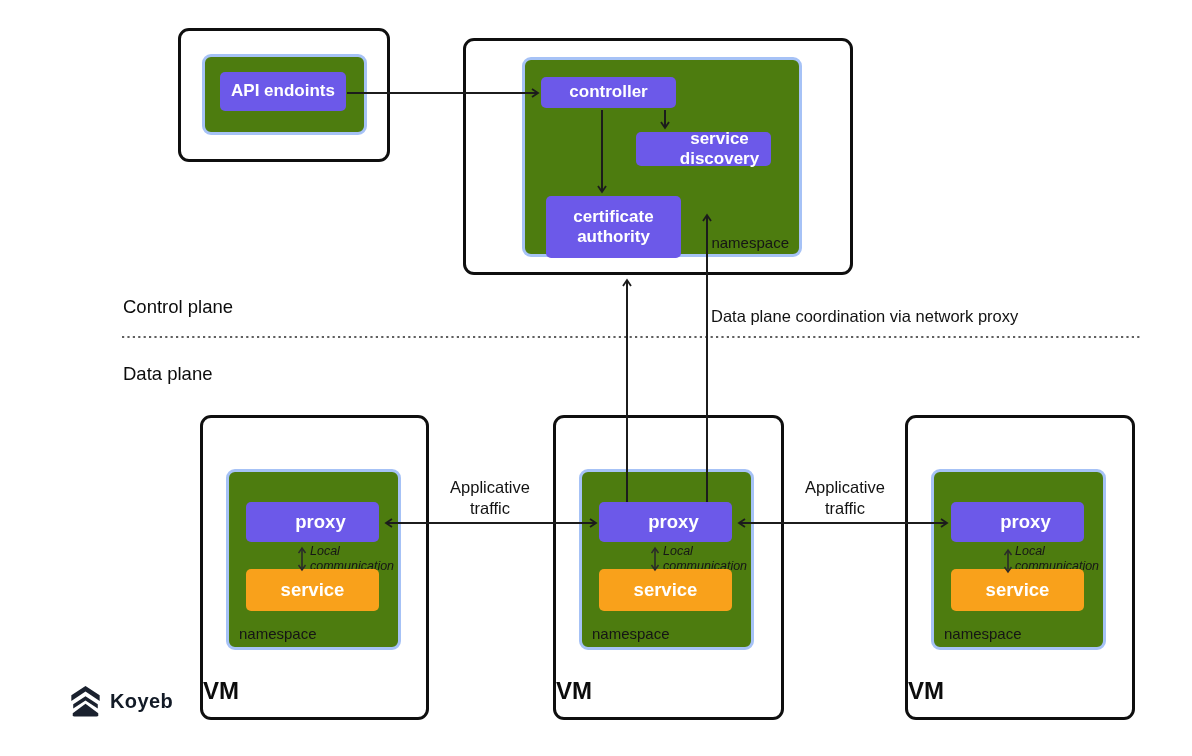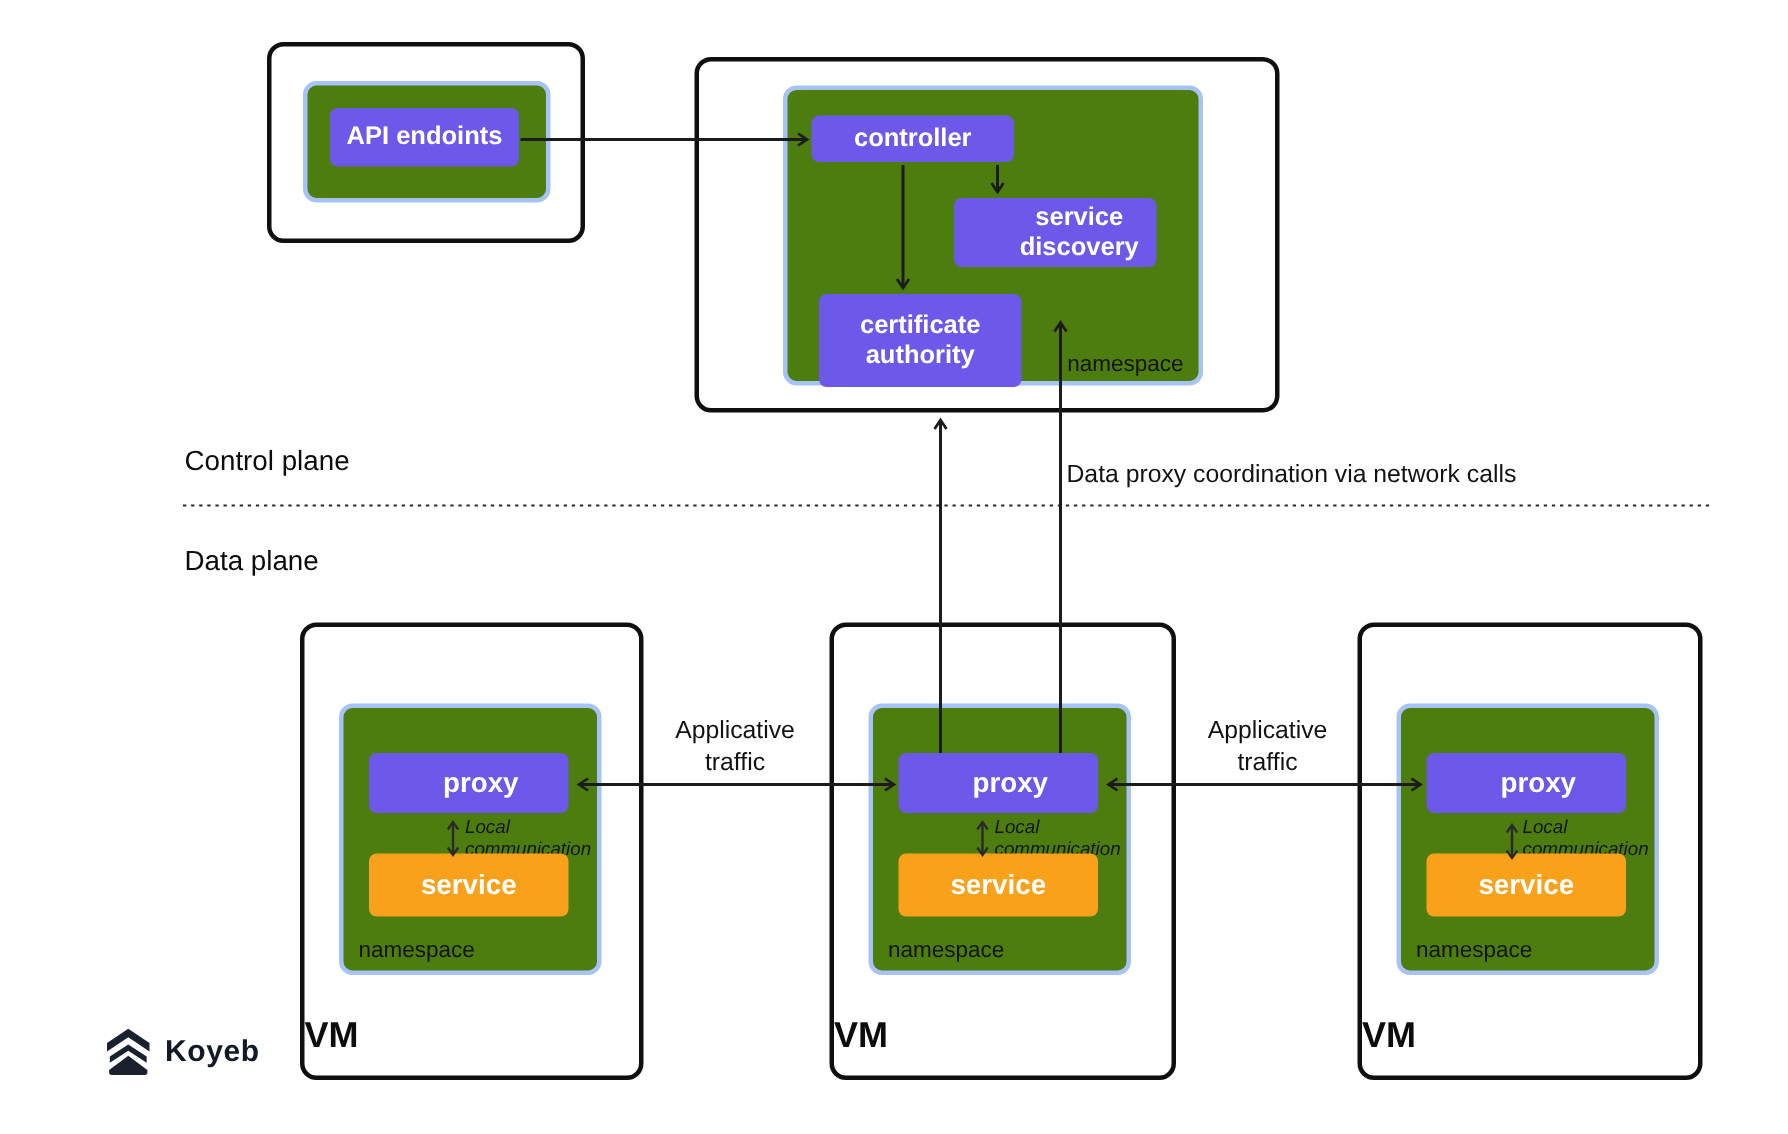--- a/index.html
+++ b/index.html
@@ -25,21 +25,21 @@
   .orange{background:#F9A11B;}
   .ns-label{position:absolute;font-size:15px;color:#151515;}
   
   .api-group{left:178px;top:28px;width:212px;height:134px;}
   .api-ns{left:21px;top:23px;width:165px;height:81px;}
   .api-node{left:15px;top:15px;width:126px;height:39px;font-size:17px;}
   
   .cp-group{left:463px;top:38px;width:390px;height:237px;}
   .cp-ns{left:56px;top:16px;width:280px;height:200px;}
   .node-controller{left:16px;top:17px;width:135px;height:31px;font-size:17px;}
-  .node-sd{left:111px;top:72px;width:135px;height:46px;font-size:17px;padding-left:32px;}
+  .node-sd{left:111px;top:72px;width:135px;height:34px;font-size:17px;padding-left:32px;}
   .node-ca{left:21px;top:136px;width:135px;height:62px;font-size:17px;}
   .cp-ns-label{right:10px;bottom:3px;}
   
   .plane-label{position:absolute;font-weight:normal;font-size:18.5px;color:#0c0c0c;}
   .plane-label.control{left:123px;top:296px;}
   .plane-label.data{left:123px;top:363px;}
   .coord-note{position:absolute;left:711px;top:307px;font-size:16.5px;color:#121212;}
   
   .vm{width:229px;height:305px;}
   .vm-1{left:200px;top:415px;}
@@ -114,21 +114,21 @@
     <div class="ns-box cp-ns">
       <div class="node purple node-controller">controller</div>
       <div class="node purple node-sd">service discovery</div>
       <div class="node purple node-ca">certificate authority</div>
       <div class="ns-label cp-ns-label">namespace</div>
     </div>
   </div>
 
   <div class="plane-label control">Control plane</div>
   <div class="plane-label data">Data plane</div>
-  <div class="coord-note">Data proxy coordination via network calls</div>
+  <div class="coord-note">Data plane coordination via network proxy</div>
 
   <div class="app-label left">Applicative traffic</div>
   <div class="app-label right">Applicative traffic</div>
 
   <div class="group vm vm-1">
     <div class="ns-box vm-ns">
       <div class="node purple node-proxy">proxy</div>
       <div class="local-label">Local communication</div>
       <div class="node orange node-service">service</div>
       <div class="ns-label vm-ns-label">namespace</div>

